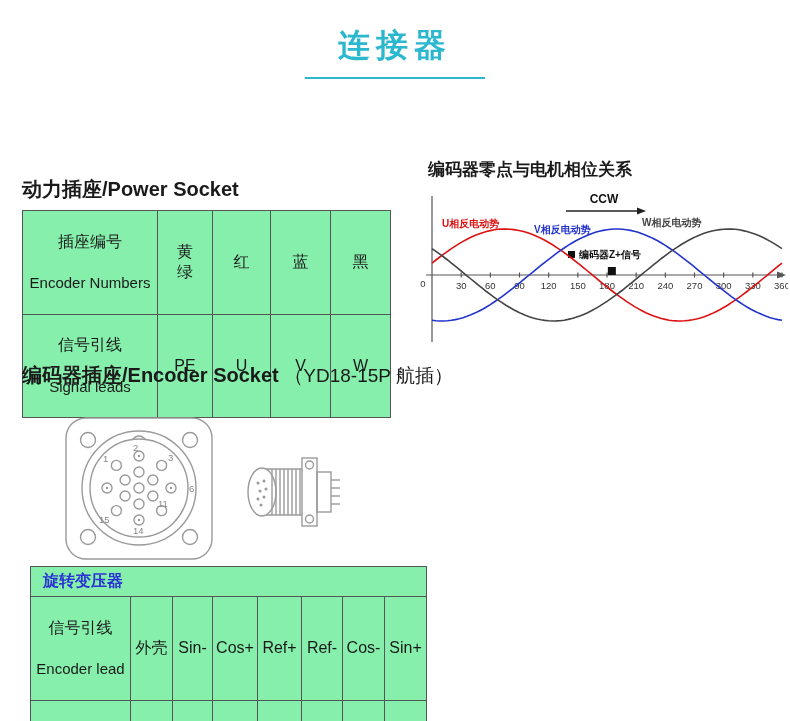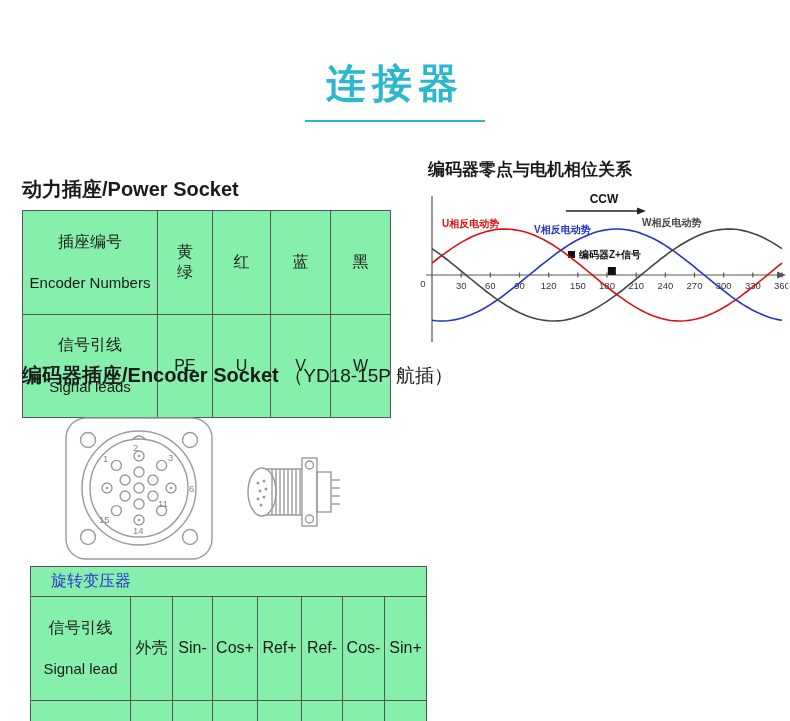--- a/index.html
+++ b/index.html
@@ -2,21 +2,21 @@
 <html style="--accent: #2bb8cf; --blue: #2a32d4; --line: #9a9a9a; --border: #555555;"><head>
 <meta charset="utf-8">
 <style>
   * { margin:0; padding:0; box-sizing:border-box; }
   html,body { background:#ffffff; }
   .page {
     position:relative; width:790px; height:721px; background:#fff;
     font-family:"Liberation Sans","DejaVu Sans",sans-serif; color:#1a1a1a; overflow:hidden;
   }
   .header { position:absolute; top:24px; left:0; width:100%; text-align:center; }
-  .title { font-size:40px; font-weight:bold; color:var(--accent,#2bb8cf); letter-spacing:6px;margin-top:32px; }
+  .title { font-size:32px; font-weight:bold; color:var(--accent,#2bb8cf); letter-spacing:6px; }
   .subtitle { margin-top:8px; font-size:23px; color:var(--accent,#2bb8cf); letter-spacing:1px; }
   .title-underline { width:180px; height:2px; background:var(--accent,#2bb8cf); margin:9px auto 0; }
 
   .power-heading  { position:absolute; left:22px;  top:176px; font-size:20px; font-weight:bold; }
   .phase-heading  { position:absolute; left:428px; top:158px; font-size:17px; font-weight:bold; }
 
   table.tbl { border-collapse:collapse; table-layout:fixed; background:#86efac; }
   table.tbl td {
     border:1px solid var(--border,#555); text-align:center; vertical-align:middle;
     font-size:16px; white-space:pre-line; line-height:1.3;
@@ -40,22 +40,22 @@
   .side-view  { position:absolute; left:242px; top:446px; width:122px; height:92px; }
   .lineart rect, .lineart circle, .lineart path, .lineart line, .lineart ellipse {
     fill:none; stroke:var(--line,#9a9a9a); stroke-width:1.4;
   }
   .pin-dot { fill:var(--line,#9a9a9a); stroke:none; }
   .pin-label { font-size:9.5px; fill:#868686; }
 
   .resolver-table { position:absolute; left:30px; top:566px; width:396px; }
   .resolver-table td { height:54px; }
   .resolver-table td.title-cell {
-    height:30px; text-align:left; padding-left:20px;
-    color:var(--blue,#2a32d4); font-weight:normal; font-size:16px;
+    height:30px; text-align:left; padding-left:12px;
+    color:var(--blue,#2a32d4); font-weight:bold; font-size:16px;
   }
 </style>
 </head>
 <body>
 
 <div class="page">
 
   <div class="header">
     <div class="title">连接器</div>
     <div class="title-underline"></div>
@@ -229,21 +229,21 @@
         <col style="width:42px">
         <col style="width:42px">
     </colgroup>
     <tbody>
       <tr>
         <td class="title-cell" colspan="8">旋转变压器</td>
       </tr>
       <tr>
         <td class="label-cell">
           <div class="cn">信号引线</div>
-          <div class="en">Signal lead</div>
+          <div class="en">Encoder lead</div>
         </td>
         <td>外壳</td>
         <td>Sin-</td>
         <td>Cos+</td>
         <td>Ref+</td>
         <td>Ref-</td>
         <td>Cos-</td>
         <td>Sin+</td>
       </tr>
       <tr>

